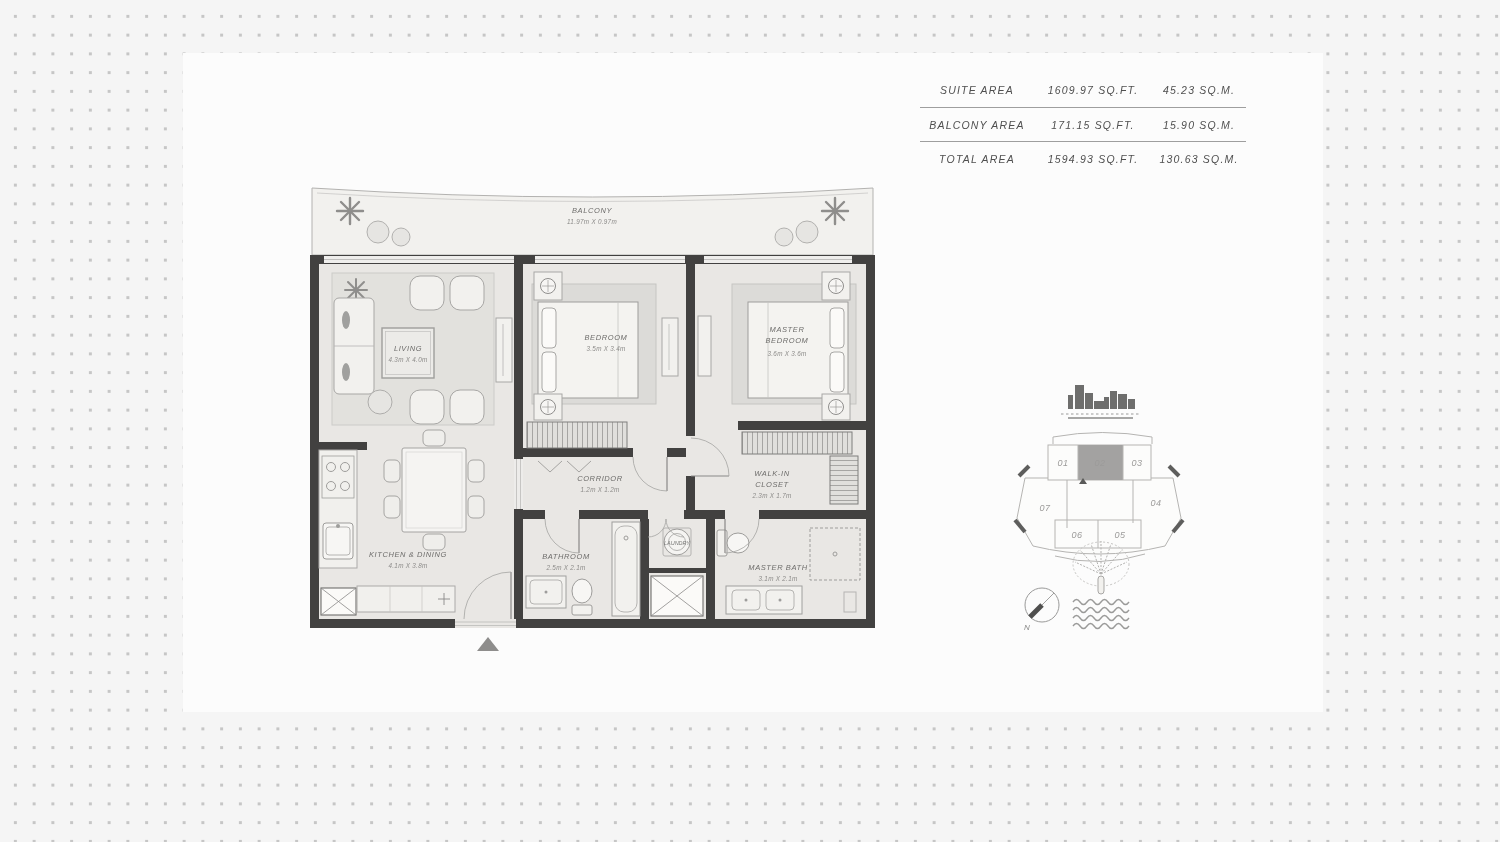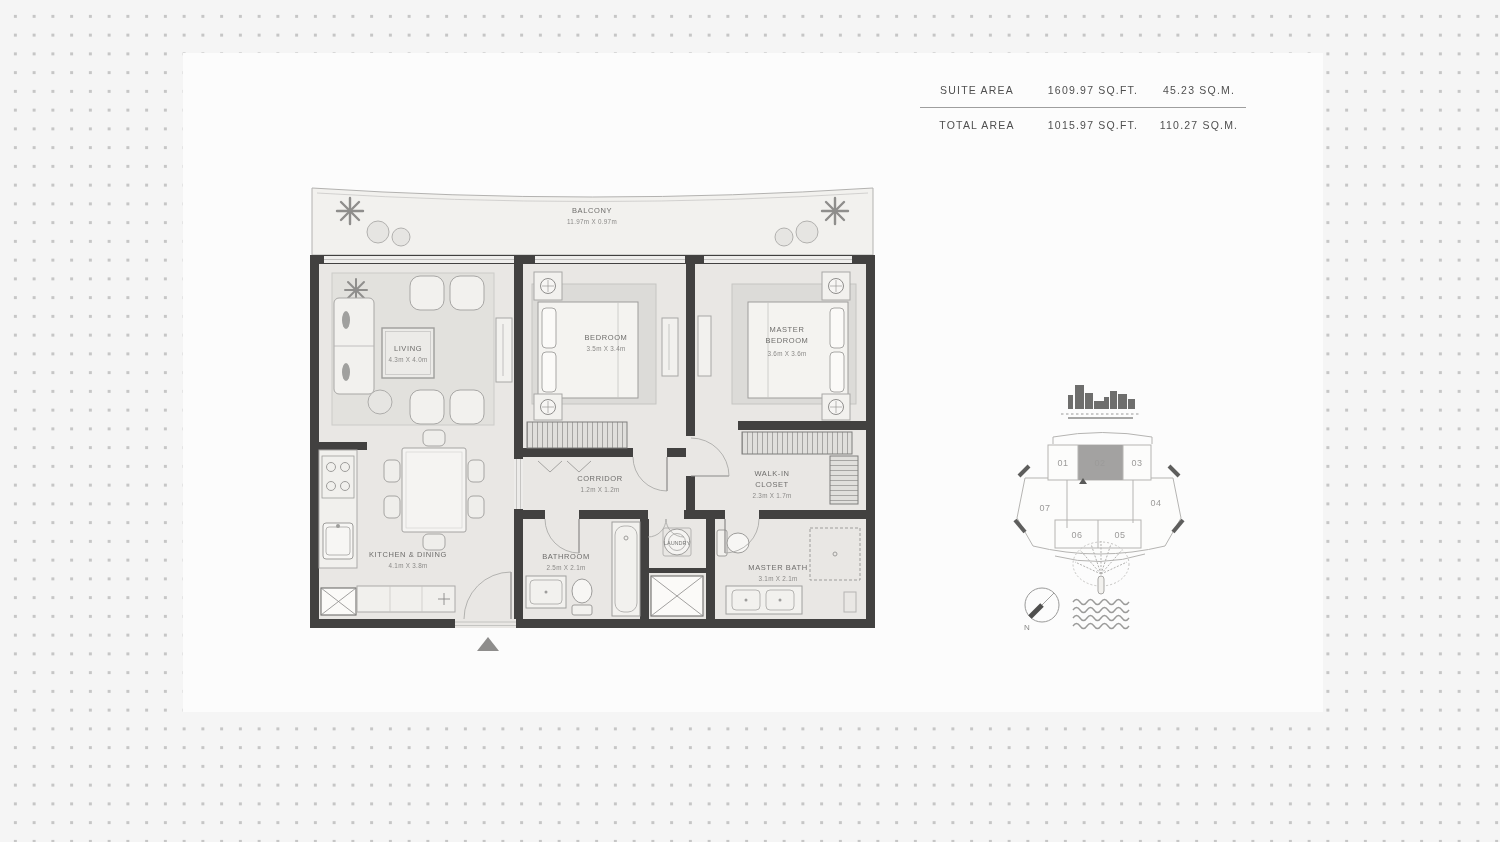--- a/index.html
+++ b/index.html
@@ -3,20 +3,21 @@
 <meta charset="utf-8">
 <style>
   * { box-sizing: border-box; }
   body { margin: 0; font-family: "Liberation Sans", sans-serif; }
   .stage {
     position: relative; width: 1500px; height: 842px; overflow: hidden;
     background-color: #f5f5f5;
     background-image: radial-gradient(circle, #c6c6c6 1.4px, rgba(0,0,0,0) 1.6px);
     background-size: 18.75px 18.75px;
     background-position: 6px 7px;
+    font-style: italic;
   }
   .panel {
     position: absolute; left: 183px; top: 53px; width: 1140px; height: 659px;
     background: #fcfcfc;
   }
   .area-table {
     position: absolute; left: 920px; top: 73px; width: 326px;
     color: #4f4f4f; font-size: 10.5px; letter-spacing: 1.2px;
   }
   .area-row {
@@ -36,23 +37,28 @@
 <div class="stage">
   <div class="panel"></div>
 
   <div class="area-table">
     <div class="area-row">
       <span>SUITE AREA</span>
       <span>1609.97 SQ.FT.</span>
       <span>45.23 SQ.M.</span>
     </div>
     <div class="area-row">
+      <span>BALCONY AREA</span>
+      <span>171.15 SQ.FT.</span>
+      <span>15.90 SQ.M.</span>
+    </div>
+    <div class="area-row">
       <span>TOTAL AREA</span>
-      <span>1015.97 SQ.FT.</span>
-      <span>110.27 SQ.M.</span>
+      <span>1594.93 SQ.FT.</span>
+      <span>130.63 SQ.M.</span>
     </div>
   </div>
 
   <svg style="left:310px; top:178px;" width="565" height="480" viewBox="0 0 565 480">
     <defs>
       <pattern id="pv" width="5" height="6" patternUnits="userSpaceOnUse">
         <rect width="5" height="6" fill="#e0dfdc"></rect>
           <line x1="2.5" y1="0" x2="2.5" y2="6" stroke="#a6a5a3" stroke-width="1"></line>
       </pattern>
       <pattern id="ph" width="6" height="5" patternUnits="userSpaceOnUse">

